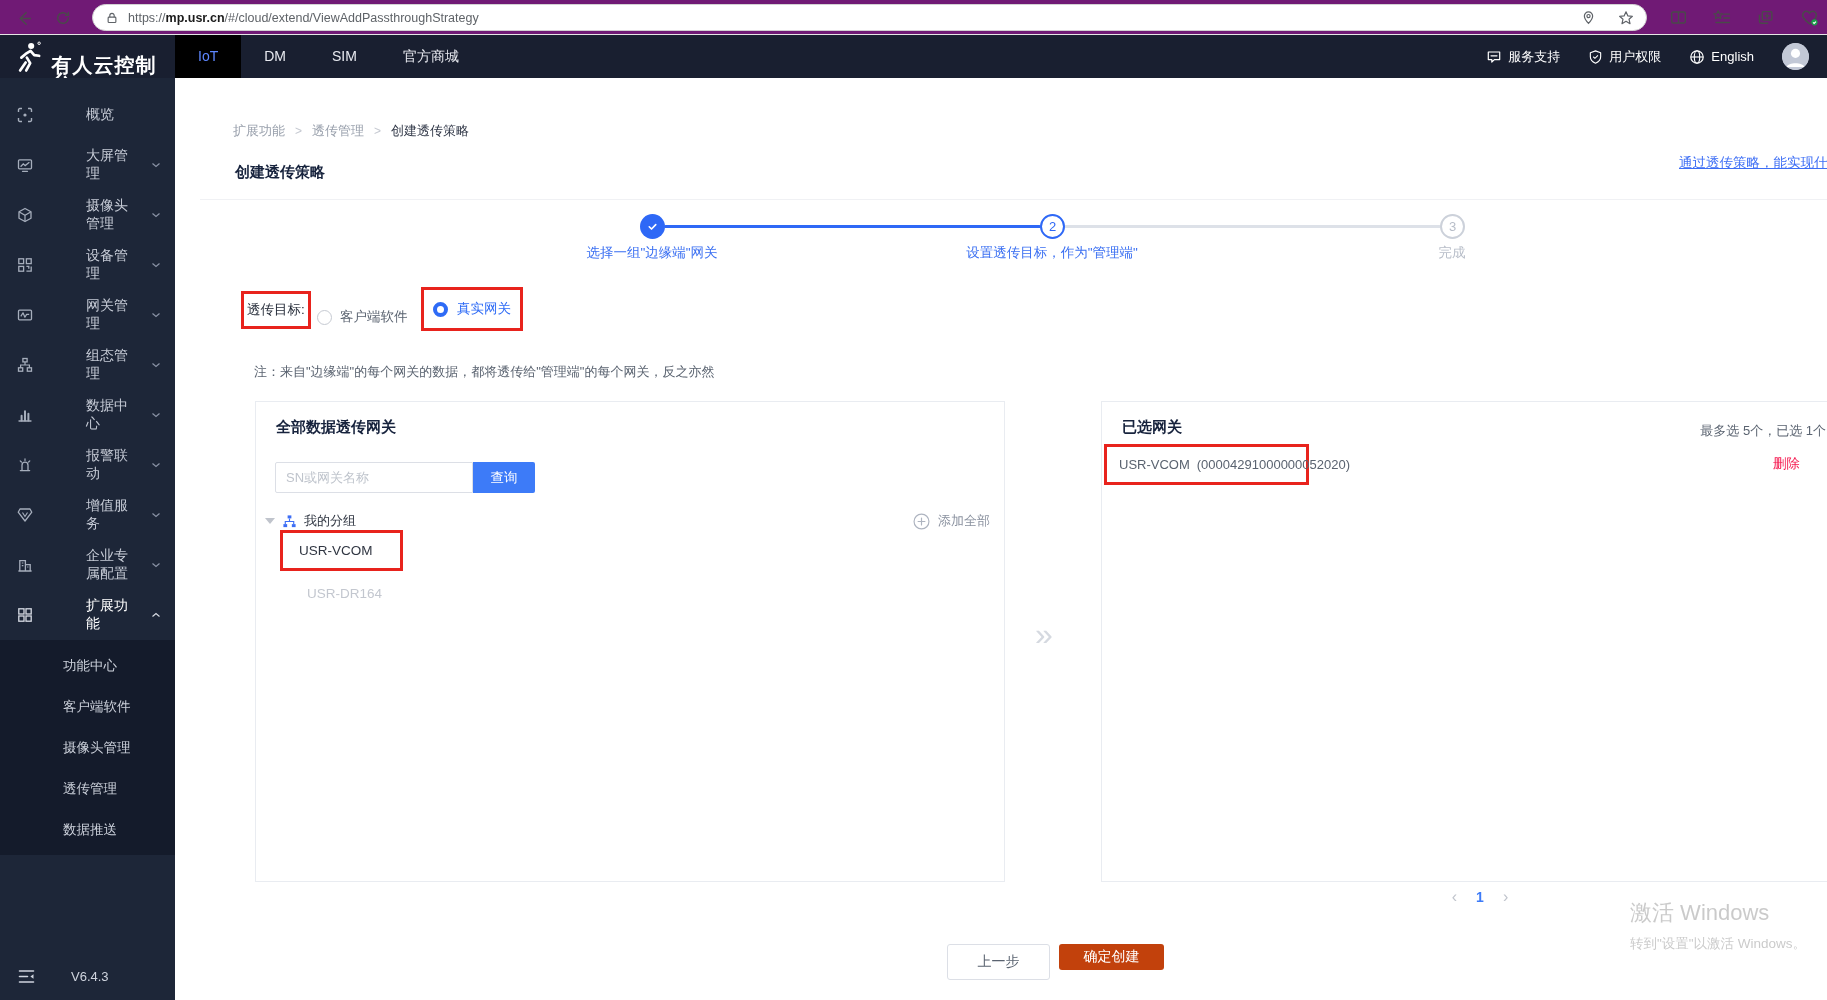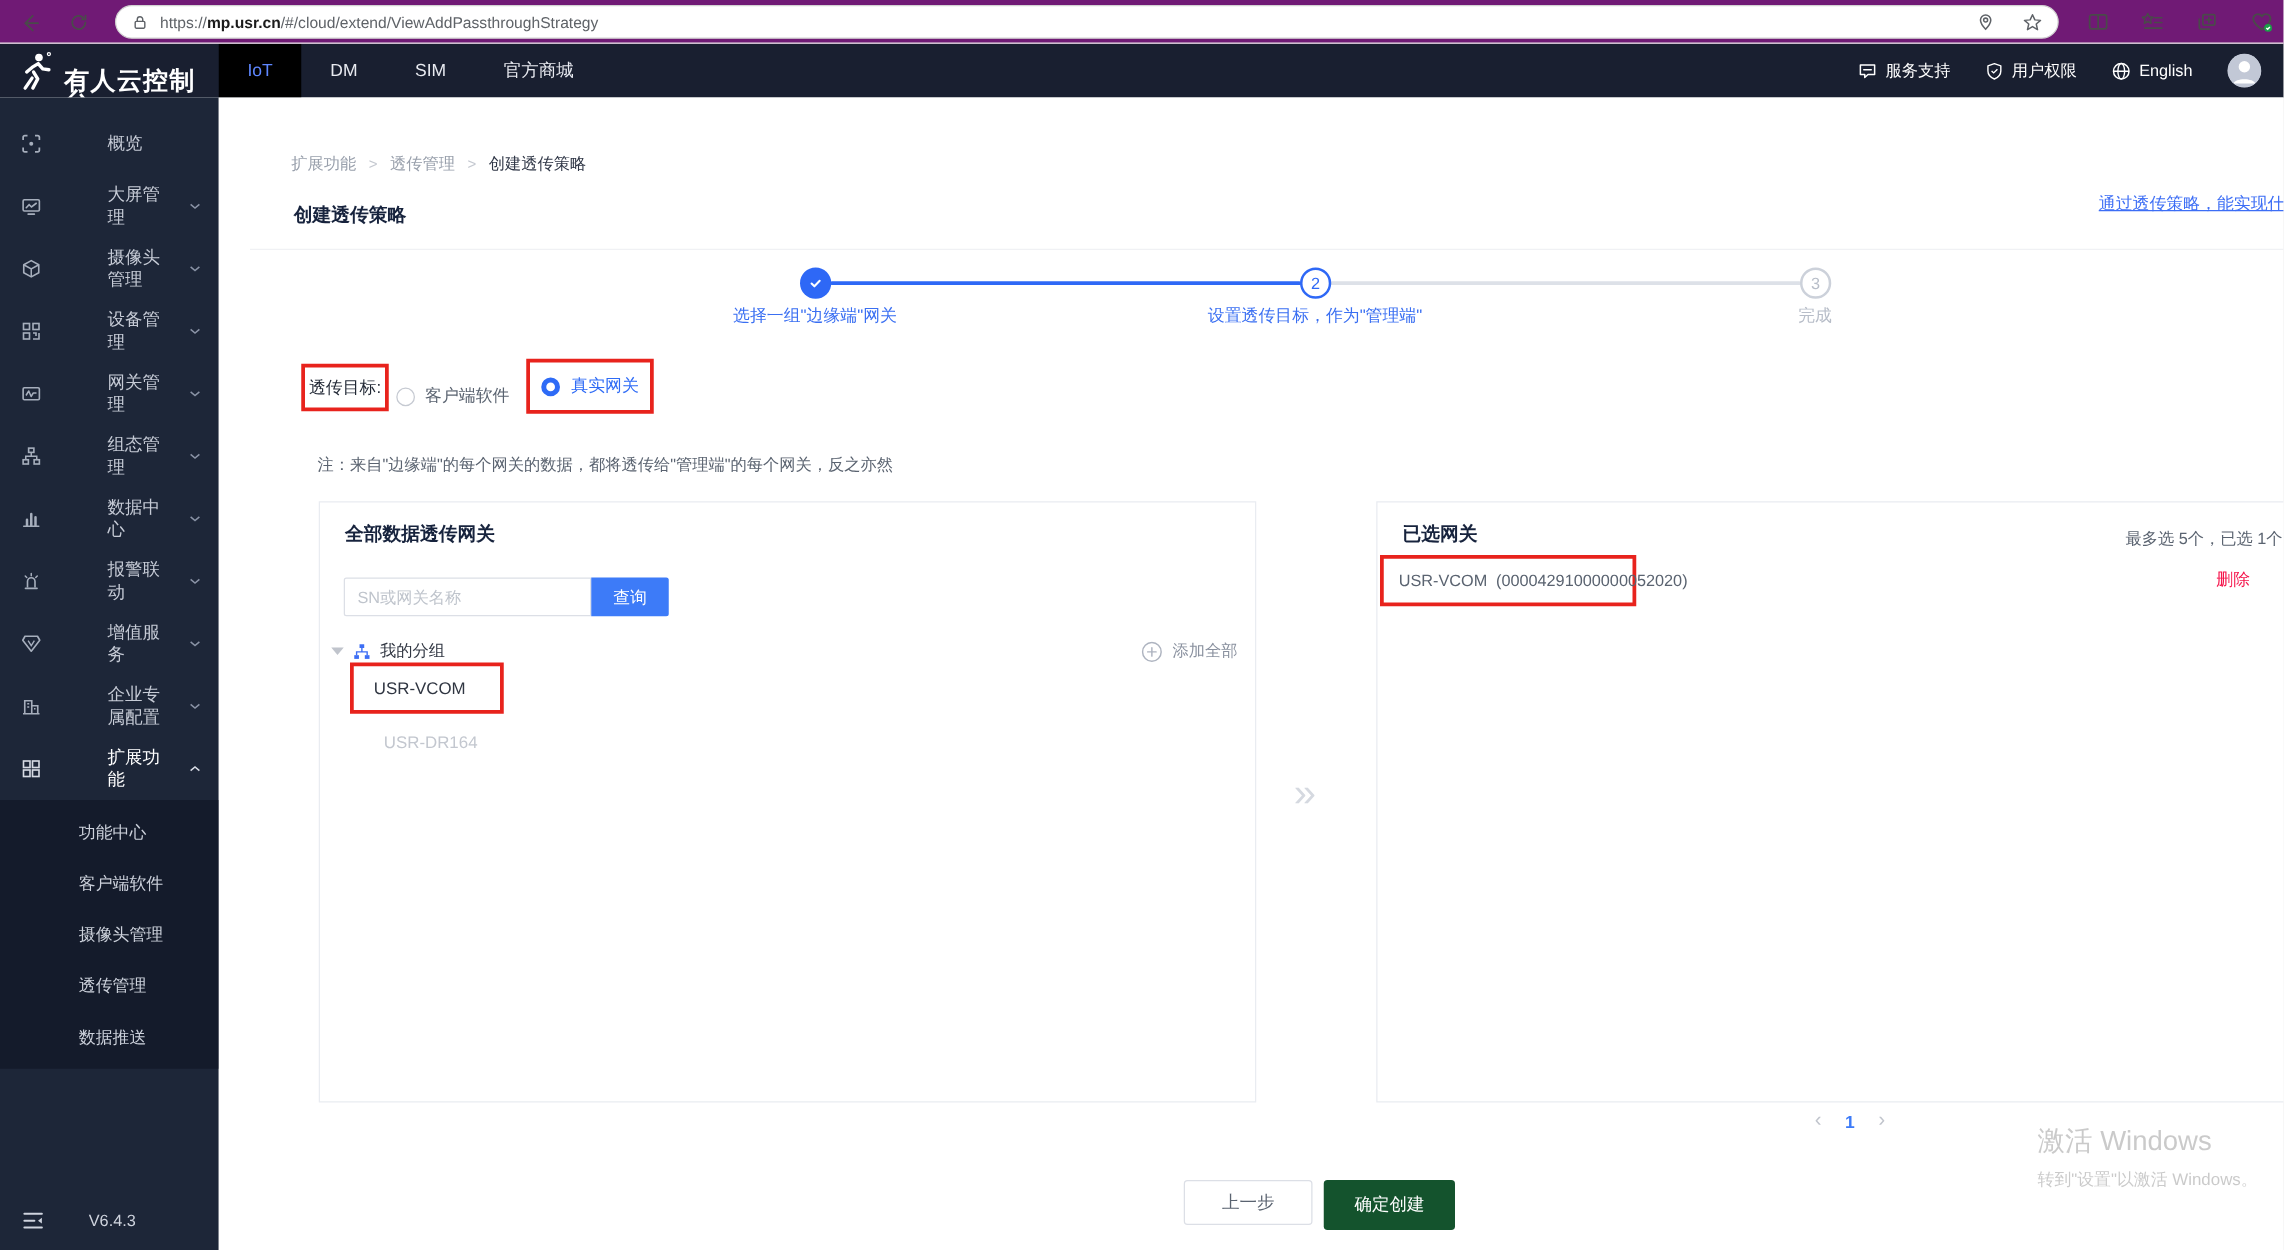--- a/index.html
+++ b/index.html
@@ -97,21 +97,21 @@
   .rp-limit { right:19px; top:20px; font-size:13px; color:#5a6370; white-space:nowrap; }
   .sel-box { left:2px; top:42px; width:205px; height:41px; display:flex; align-items:center; padding-left:12px; gap:7px; font-size:13px; color:#5a6370; white-space:nowrap; }
   .rp-delete { right:45px; top:53px; font-size:13.5px; color:#f5154c; cursor:pointer; }
 
   .pagination { left:1250px; top:810px; width:110px; display:flex; justify-content:center; align-items:center; gap:19px; font-size:14px; color:#c0c4cc; }
   .pagination .page-num { color:#3d7bf8; font-weight:bold; cursor:pointer; }
   .pg-arrow { cursor:pointer; font-size:16px; }
 
   .btn { display:flex; align-items:center; justify-content:center; font-size:14px; border-radius:3px; cursor:pointer; font-family:inherit; }
   .btn-prev { left:772px; top:866px; width:103px; height:36px; background:#fff; border:1px solid #dcdfe6; color:#5a6370; }
-  .btn-submit { left:884px; top:866px; width:105px; height:40px; background:#14532d; border:none; color:#fff; }
+  .btn-submit { left:884px; top:866px; width:105px; height:26px; background:#c2410c; border:none; color:#fff; }
 
   .watermark { left:1455px; top:820px; color:#ababab; opacity:.62; }
   .wm1 { font-size:22px; }
   .wm2 { font-size:13.5px; margin-top:7px; }
 
   svg { display:block; }
 </style>
 </head>
 <body>
 

